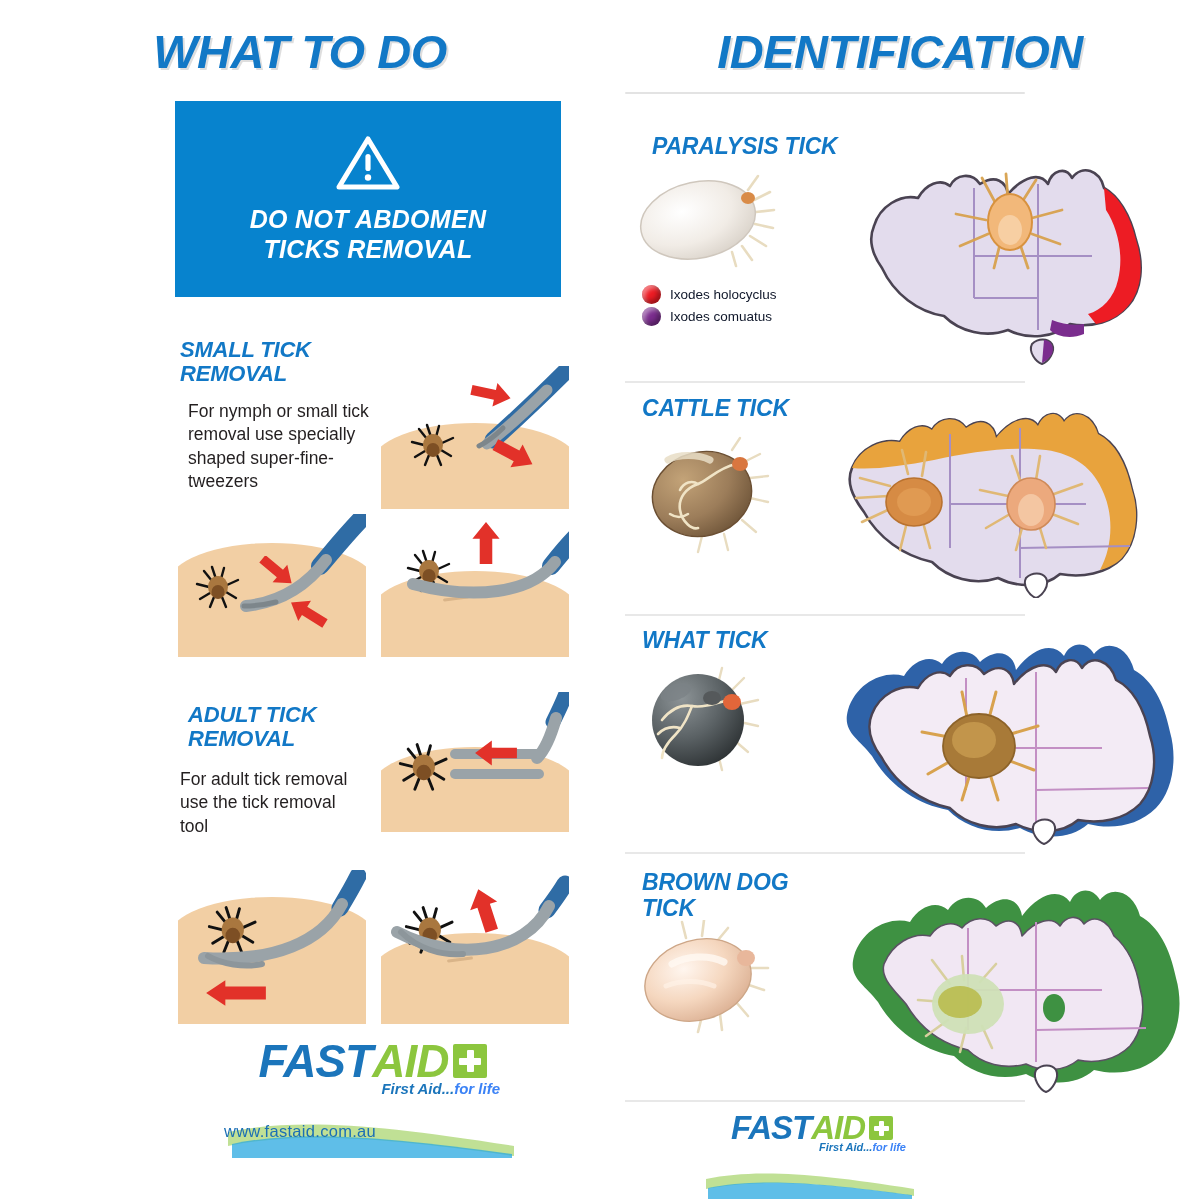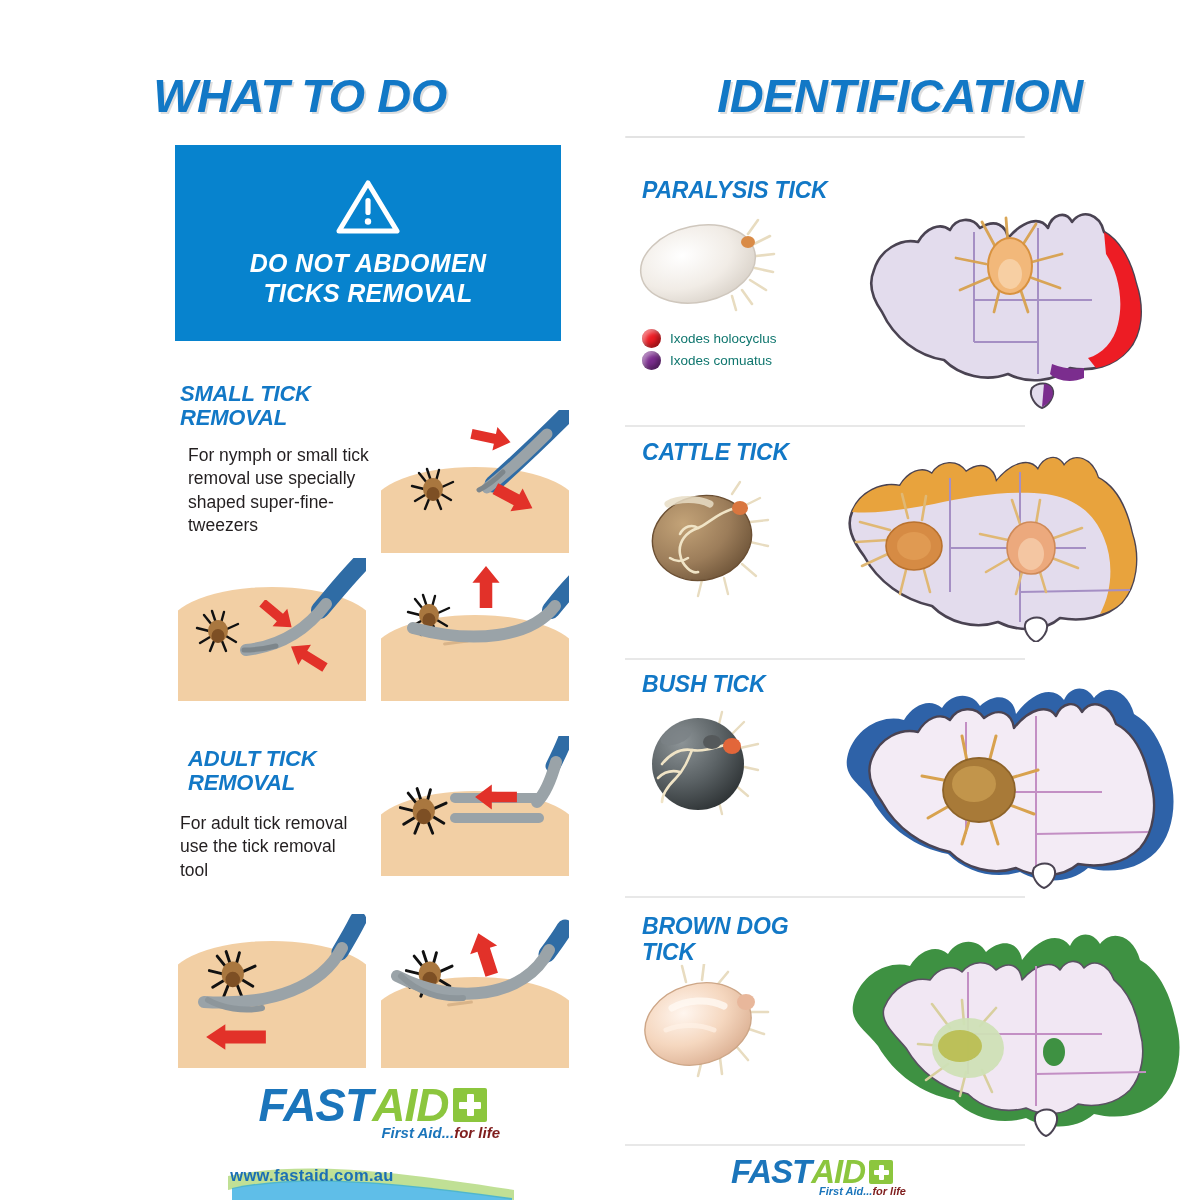--- a/index.html
+++ b/index.html
@@ -3,21 +3,21 @@
 <meta charset="utf-8">
 <style>
   html,body{margin:0;padding:0;}
   body{
     width:1200px;height:1200px;
     background:#ffffff;
     font-family:"Liberation Sans", sans-serif;
     overflow:hidden;
     position:relative;
   }
-  .poster{position:relative;width:1200px;height:912px;margin-top:44px;}
+  .poster{position:relative;width:1200px;height:912px;}
 
   
   .col-left{position:absolute;left:0;top:0;width:600px;height:1200px;}
   .col-right{position:absolute;left:600px;top:0;width:600px;height:1200px;}
 
   
   .col-title{
     font-size:47px;font-weight:bold;font-style:italic;
     color:#1278c6;letter-spacing:-0.5px;
     text-align:center;
@@ -75,21 +75,21 @@
     line-height:1.12;letter-spacing:-0.2px;
   }
   .hr-sec{position:absolute;left:25px;width:400px;height:2px;background:#e8e8e8;}
 
   .legend{position:absolute;}
   .legend-row{display:flex;align-items:center;margin-bottom:3px;}
   .legend-dot{
     width:19px;height:19px;border-radius:50%;margin-right:9px;
     box-shadow:inset -3px -3px 5px rgba(0,0,0,.35), inset 3px 3px 4px rgba(255,255,255,.45);
   }
-  .legend-label{font-size:13.5px;color:#0f766e;}
+  .legend-label{font-size:13.5px;color:#0f172a;}
 
   
   .logo{position:absolute;}
   .logo-word{font-size:0;line-height:0;white-space:nowrap;}
   .logo-fast,.logo-aid{
     font-weight:bold;font-style:italic;letter-spacing:-1px;
     display:inline-block;vertical-align:middle;
   }
   .logo-fast{color:#1b75bb;}
   .logo-aid{color:#8cc63e;}
@@ -97,25 +97,25 @@
     display:inline-block;vertical-align:middle;background:#8cc63e;
     position:relative;border-radius:2px;
   }
   .logo-cross:before,.logo-cross:after{
     content:"";position:absolute;background:#fff;border-radius:1px;
   }
   .logo-tag{
     color:#1b75bb;font-style:italic;font-weight:bold;text-align:right;
     white-space:nowrap;
   }
-  .logo-tag em{color:#7f1d1d;font-style:italic;}
+  .logo-tag em{color:#3b82f6;font-style:italic;}
   .swoosh{position:absolute;}
   .weburl{
-    position:absolute;color:#1b6fb5;font-weight:bold;font-size:16.5px;
-    letter-spacing:0.3px;text-align:center;width:600px;left:12px;
+    position:absolute;color:#1b6fb5;font-weight:normal;font-size:16.5px;
+    letter-spacing:0.3px;text-align:center;width:600px;left:0;
   }
 </style>
 </head>
 <body>
 
 <div class="poster">
 
   <div class="col-left">
 
     <div class="col-title title-left">WHAT TO DO</div>
@@ -337,21 +337,21 @@
     <div class="weburl" style="top:1122px;">www.fastaid.com.au</div>
   </div>
 
   <div class="col-right">
 
     <div class="col-title title-right">IDENTIFICATION</div>
 
     <div class="hr-head"></div>
 
     <div class="id-sec" style="top:0;">
-      <div class="id-title" style="left:42px;top:134px;">PARALYSIS TICK</div>
+      <div class="id-title" style="left:52px;top:134px;">PARALYSIS TICK</div>
 
       <svg style="position:absolute;left:36px;top:168px;" width="160" height="120" viewBox="0 0 160 120">
         <defs>
           <radialGradient id="pbody" cx="38%" cy="35%" r="72%">
             <stop offset="0%" stop-color="#ffffff"></stop>
             <stop offset="60%" stop-color="#f1ece6"></stop>
             <stop offset="100%" stop-color="#d9d2c9"></stop>
           </radialGradient>
         </defs>
         <g stroke="#e8dcc0" stroke-width="2.6" stroke-linecap="round" fill="none">
@@ -496,21 +496,21 @@
         <ellipse cx="201" cy="106" rx="24" ry="26" fill="#eca97d" stroke="#cf8a58" stroke-width="1.6"></ellipse>
         <ellipse cx="201" cy="112" rx="13" ry="16" fill="#f4c6a2"></ellipse>
 
         <path d="M196 180 C202 174 212 174 216 180 C220 188 212 198 206 200 C200 198 192 188 196 180 Z" fill="#ffffff" stroke="#4a4352" stroke-width="2"></path>
       </svg>
 
       <div class="hr-sec" style="top:614px;"></div>
     </div>
 
     <div class="id-sec" style="top:0;">
-      <div class="id-title" style="left:42px;top:628px;">BUSH TICK</div>
+      <div class="id-title" style="left:42px;top:628px;">WHAT TICK</div>
 
       <svg style="position:absolute;left:40px;top:666px;" width="140" height="140" viewBox="0 0 140 140">
         <defs>
           <radialGradient id="bbody" cx="32%" cy="26%" r="80%">
             <stop offset="0%" stop-color="#8d9497"></stop>
             <stop offset="55%" stop-color="#5b6265"></stop>
             <stop offset="100%" stop-color="#2f3436"></stop>
           </radialGradient>
         </defs>
         <g stroke="#e8dcc0" stroke-width="2.4" stroke-linecap="round" fill="none">

